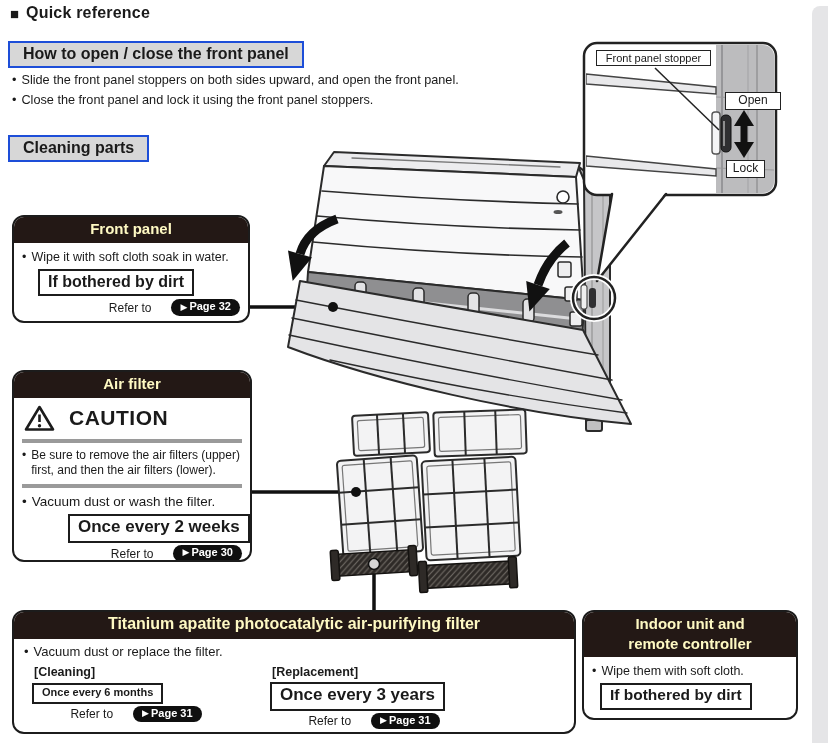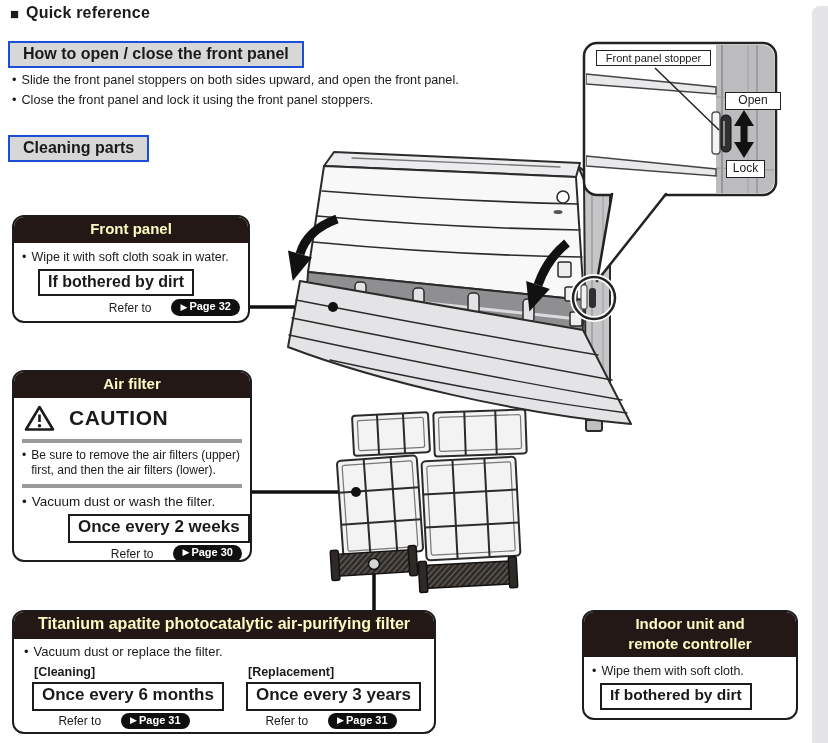--- a/index.html
+++ b/index.html
@@ -296,31 +296,31 @@
       <div class="refer">
         <span>Refer to</span>
         <button class="page-pill">
           <span class="tri">▶</span>
           <span>Page 30</span>
         </button>
       </div>
     </div>
   </div>
 
-  <div class="card" style="left:12px; top:610px; width:424px; height:124px;">
+  <div class="card" style="left:12px; top:610px; width:564px; height:124px;">
     <div class="card-header" style="font-size:16px;">Titanium apatite photocatalytic air-purifying filter</div>
     <div class="card-body" style="padding:5px 10px 5px;">
       <div class="card-bullet" style="font-size:13px;">
         <span>•</span>
         <span>Vacuum dust or replace the filter.</span>
       </div>
       <div class="ti-cols">
         <div class="ti-col">
           <div class="ti-label">[Cleaning]</div>
-          <span class="hl-box" style="font-size:17px; margin-left:8px;text-align:right;">Once every 6 months</span>
+          <span class="hl-box" style="font-size:11px; margin-left:8px;text-align:right;">Once every 6 months</span>
           <div class="refer">
             <span>Refer to</span>
             <button class="page-pill">
               <span class="tri">▶</span>
               <span>Page 31</span>
             </button>
           </div>
         </div>
         <div class="ti-col">
           <div class="ti-label">[Replacement]</div>

